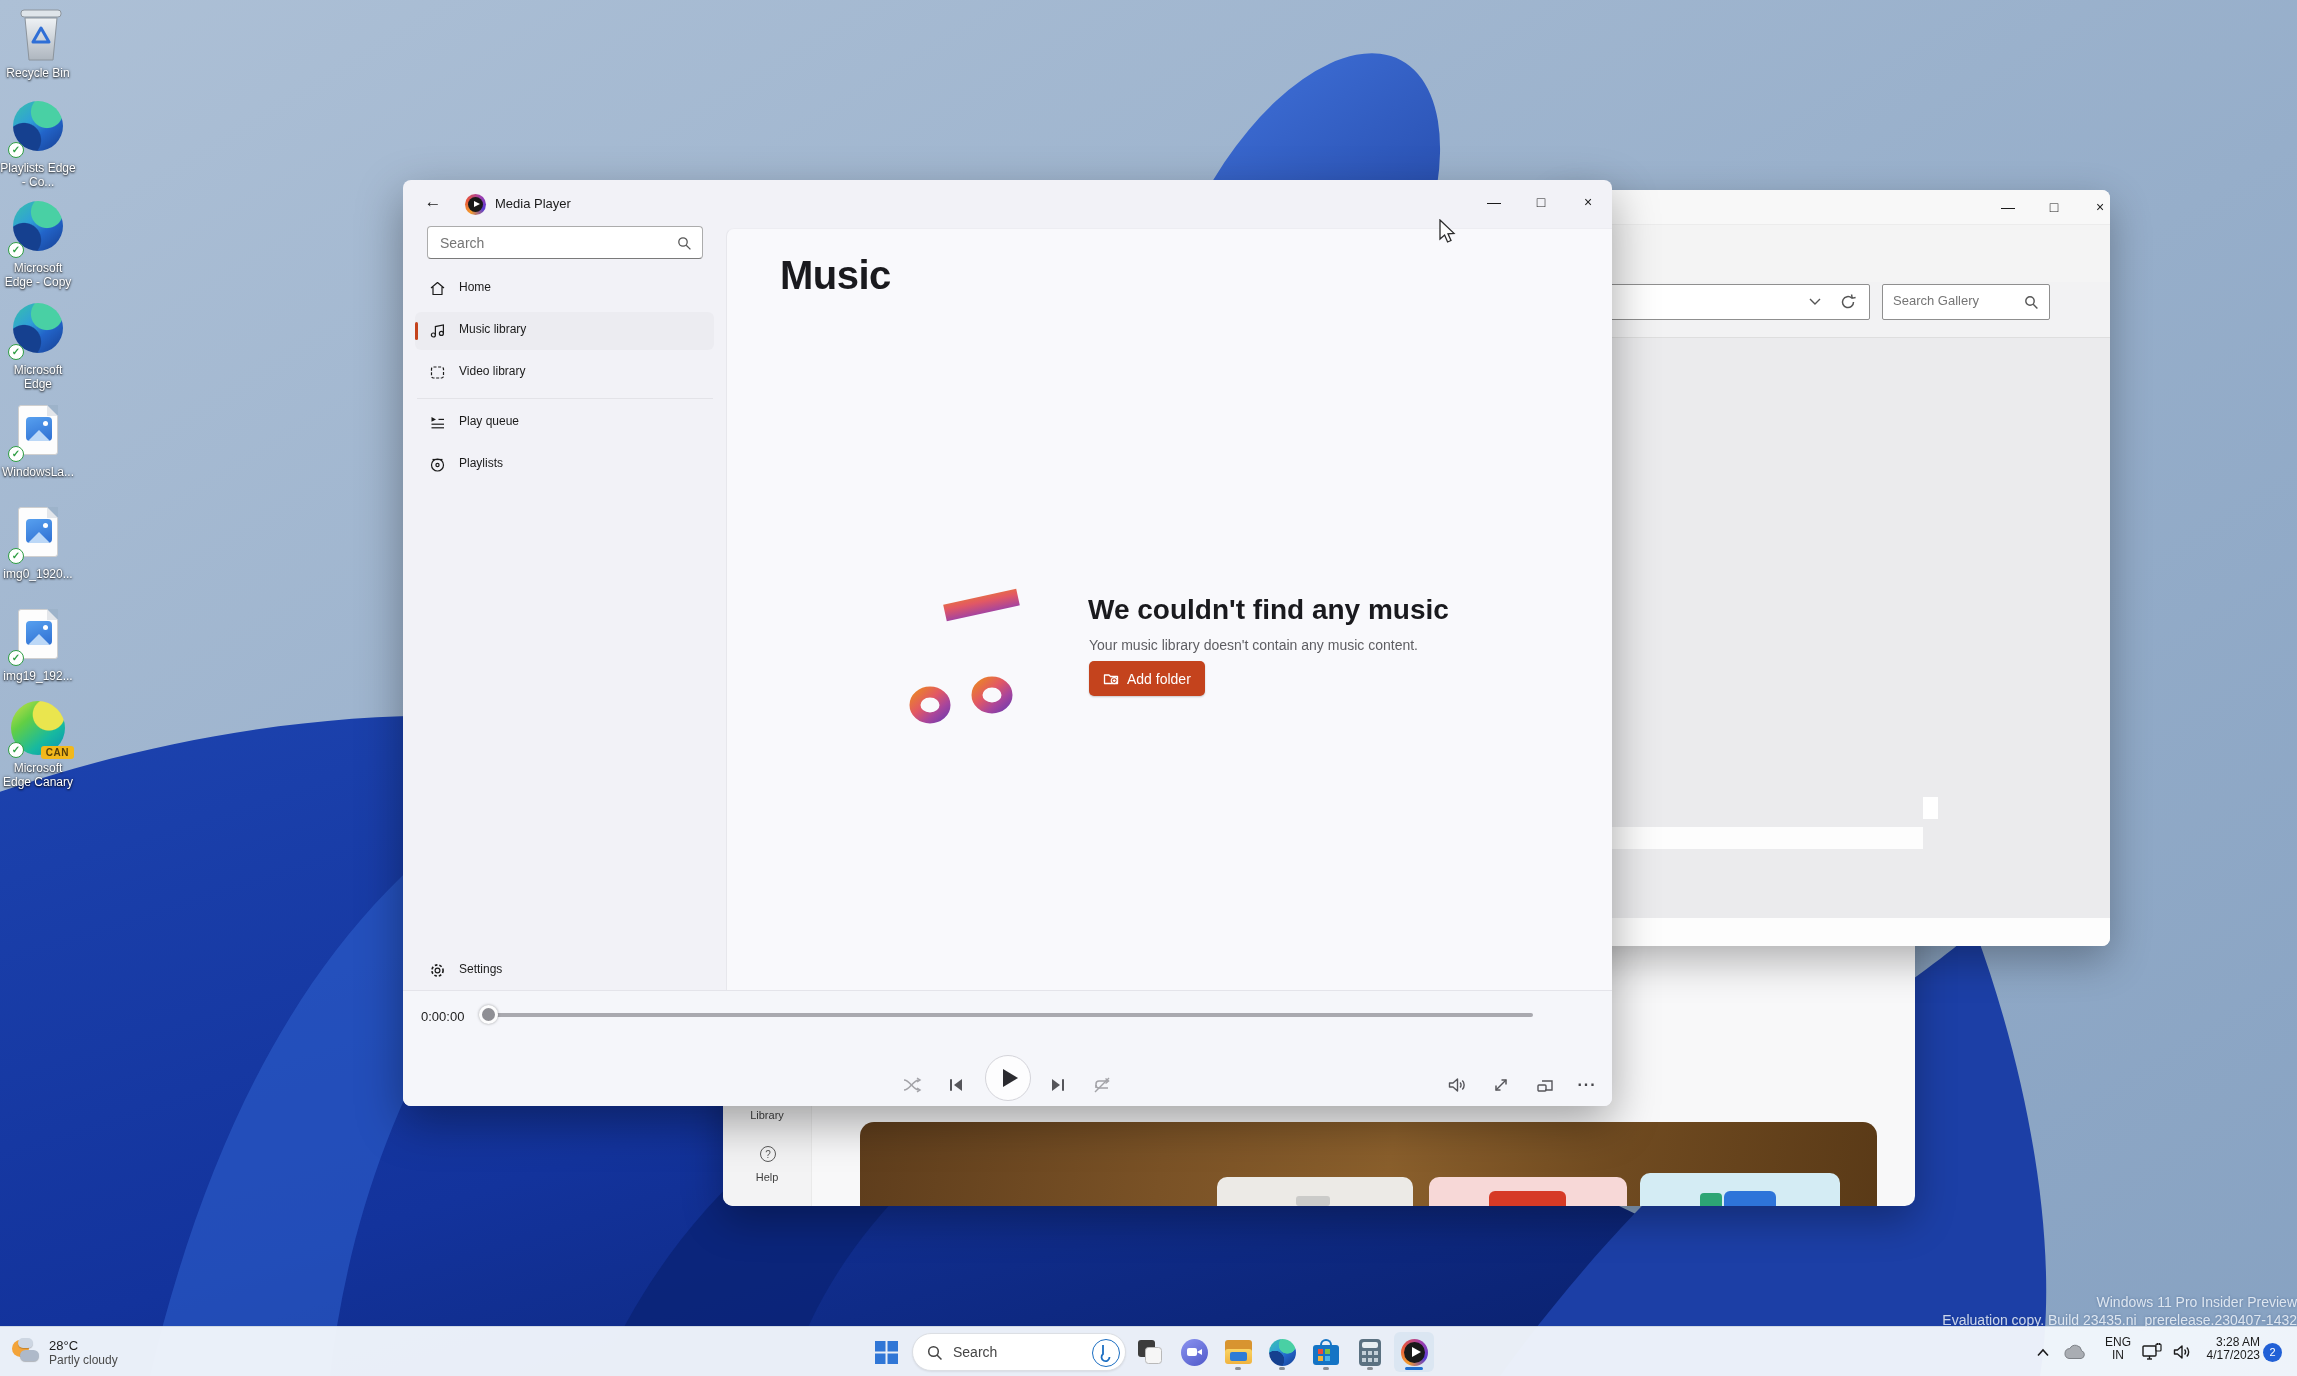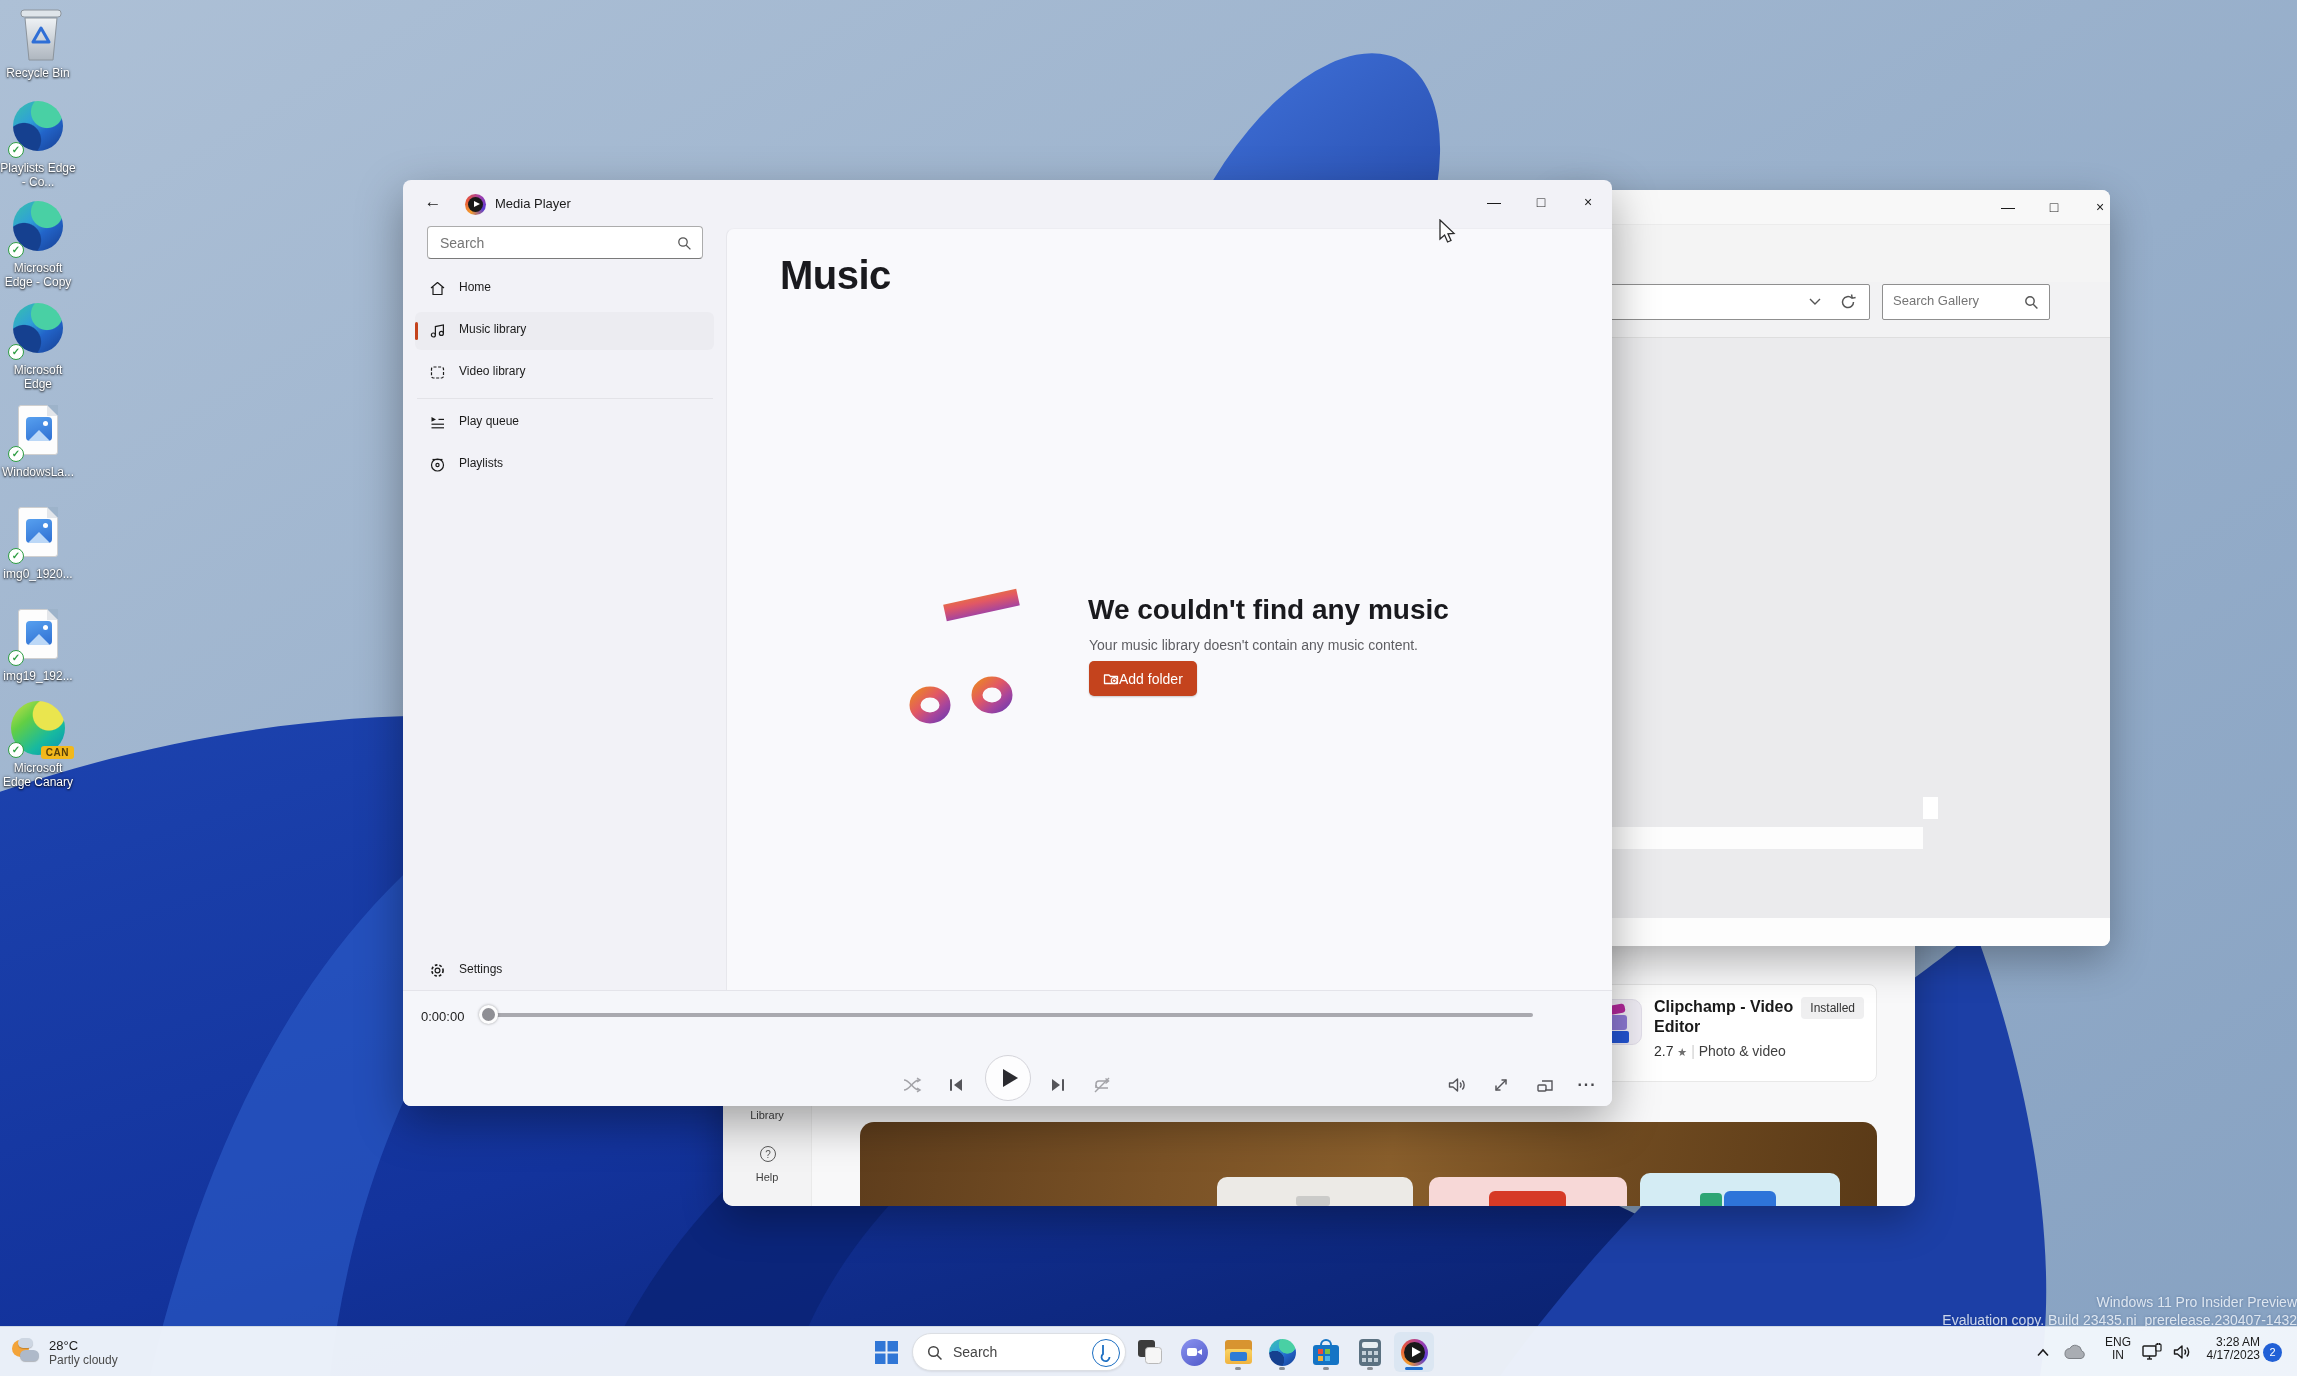--- a/index.html
+++ b/index.html
@@ -213,35 +213,20 @@
     <div class="dlabel">Microsoft Edge Canary</div>
   </div>
 
   <div id="store">
     <div class="rail">
       <div class="abs railtxt" style="left:0;top:549px">Library</div>
       <div class="abs" style="left:37px;top:586px;width:16px;height:16px;border-radius:50%;border:1.2px solid #5a5a5a;color:#5a5a5a;font-size:10px;text-align:center;line-height:15px">?</div>
       <div class="abs railtxt" style="left:0;top:611px">Help</div>
     </div>
 
-    <div class="card">
-      <div class="clipicon">
-        <div class="abs" style="left:8px;top:5px;width:20px;height:9px;background:#b5299d;border-radius:3px;transform:rotate(-10deg)"></div>
-        <div class="abs" style="left:6px;top:15px;width:24px;height:15px;background:#8f7ad6;border-radius:3px"></div>
-        <div class="abs" style="left:6px;top:31px;width:26px;height:12px;background:#2456d6;border-radius:2px"></div>
-      </div>
-      <div class="abs" style="left:72px;top:12px;width:160px;font-size:16px;font-weight:bold;color:#1a1a1a;line-height:20px">Clipchamp - Video Editor</div>
-      <div class="abs" style="right:12px;top:12px;background:#efeff0;border-radius:4px;padding:4px 9px;font-size:12px;color:#333">Installed</div>
-      <div class="abs" style="left:72px;top:58px;font-size:14px;color:#2f2f2f">
-        <span>2.7</span>
-        <span style="color:#6e6e6e;font-size:11px">★</span>
-        <span style="color:#d0d0d0">|</span>
-        <span style="color:#3f3f3f">Photo &amp; video</span>
-      </div>
-    </div>
 
     <div class="banner"></div>
     <div class="tile" style="left:494px;top:617px;width:196px;height:29px;background:#eceae6">
       <div class="abs" style="left:79px;top:19px;width:34px;height:10px;background:#cbcbc9;border-radius:3px"></div>
     </div>
     <div class="tile" style="left:706px;top:617px;width:198px;height:29px;background:#f7d8d7">
       <div class="abs" style="left:60px;top:14px;width:77px;height:15px;background:#d63a26;border-radius:6px 6px 0 0"></div>
     </div>
     <div class="tile" style="left:917px;top:613px;width:200px;height:33px;background:#d4ecf4">
       <div class="abs" style="left:60px;top:20px;width:22px;height:13px;background:#2da574;border-radius:4px 4px 0 0"></div>
@@ -373,21 +358,21 @@
           <ellipse cx="24" cy="146" rx="15" ry="13" stroke-width="11"></ellipse>
           <ellipse cx="86" cy="136" rx="15" ry="13" stroke-width="11"></ellipse>
           <path d="M44.5 146 V50" stroke-width="11"></path>
           <path d="M106.5 136 V36" stroke-width="11"></path>
           <path d="M39 54 L112 38" stroke-width="17"></path>
         </g>
       </svg>
 
       <div class="abs" style="left:361px;top:365px;font-size:28px;font-weight:bold;color:#1a1a1e">We couldn't find any music</div>
       <div class="abs" style="left:362px;top:408px;font-size:14px;color:#5d5d62">Your music library doesn't contain any music content.</div>
-      <div class="abs" style="left:362px;top:432px;height:35px;background:#c4431d;border-radius:5px;display:flex;align-items:center;padding:0 14px;box-shadow:0 1px 2px rgba(0,0,0,.2)">
+      <div class="abs" style="left:362px;top:432px;height:35px;background:#c4431d;border-radius:5px;display:flex;align-items:center;gap:8px;padding:0 14px;box-shadow:0 1px 2px rgba(0,0,0,.2)">
         <svg width="16" height="14" viewBox="0 0 16 14">
           <path d="M1.5 3 V11.5 H14.5 V4.5 H7.5 L6 3 Z" fill="none" stroke="#fff" stroke-width="1.3" stroke-linejoin="round"></path>
           <circle cx="11.2" cy="8.6" r="3" fill="#c4431d" stroke="#fff" stroke-width="1.1"></circle>
           <path d="M11.2 7.2 v2.8 M9.8 8.6 h2.8" stroke="#fff" stroke-width="1.1"></path>
           </svg>
         <span style="font-size:14px;color:#fff">Add folder</span>
       </div>
     </div>
 
     <div class="transport">

